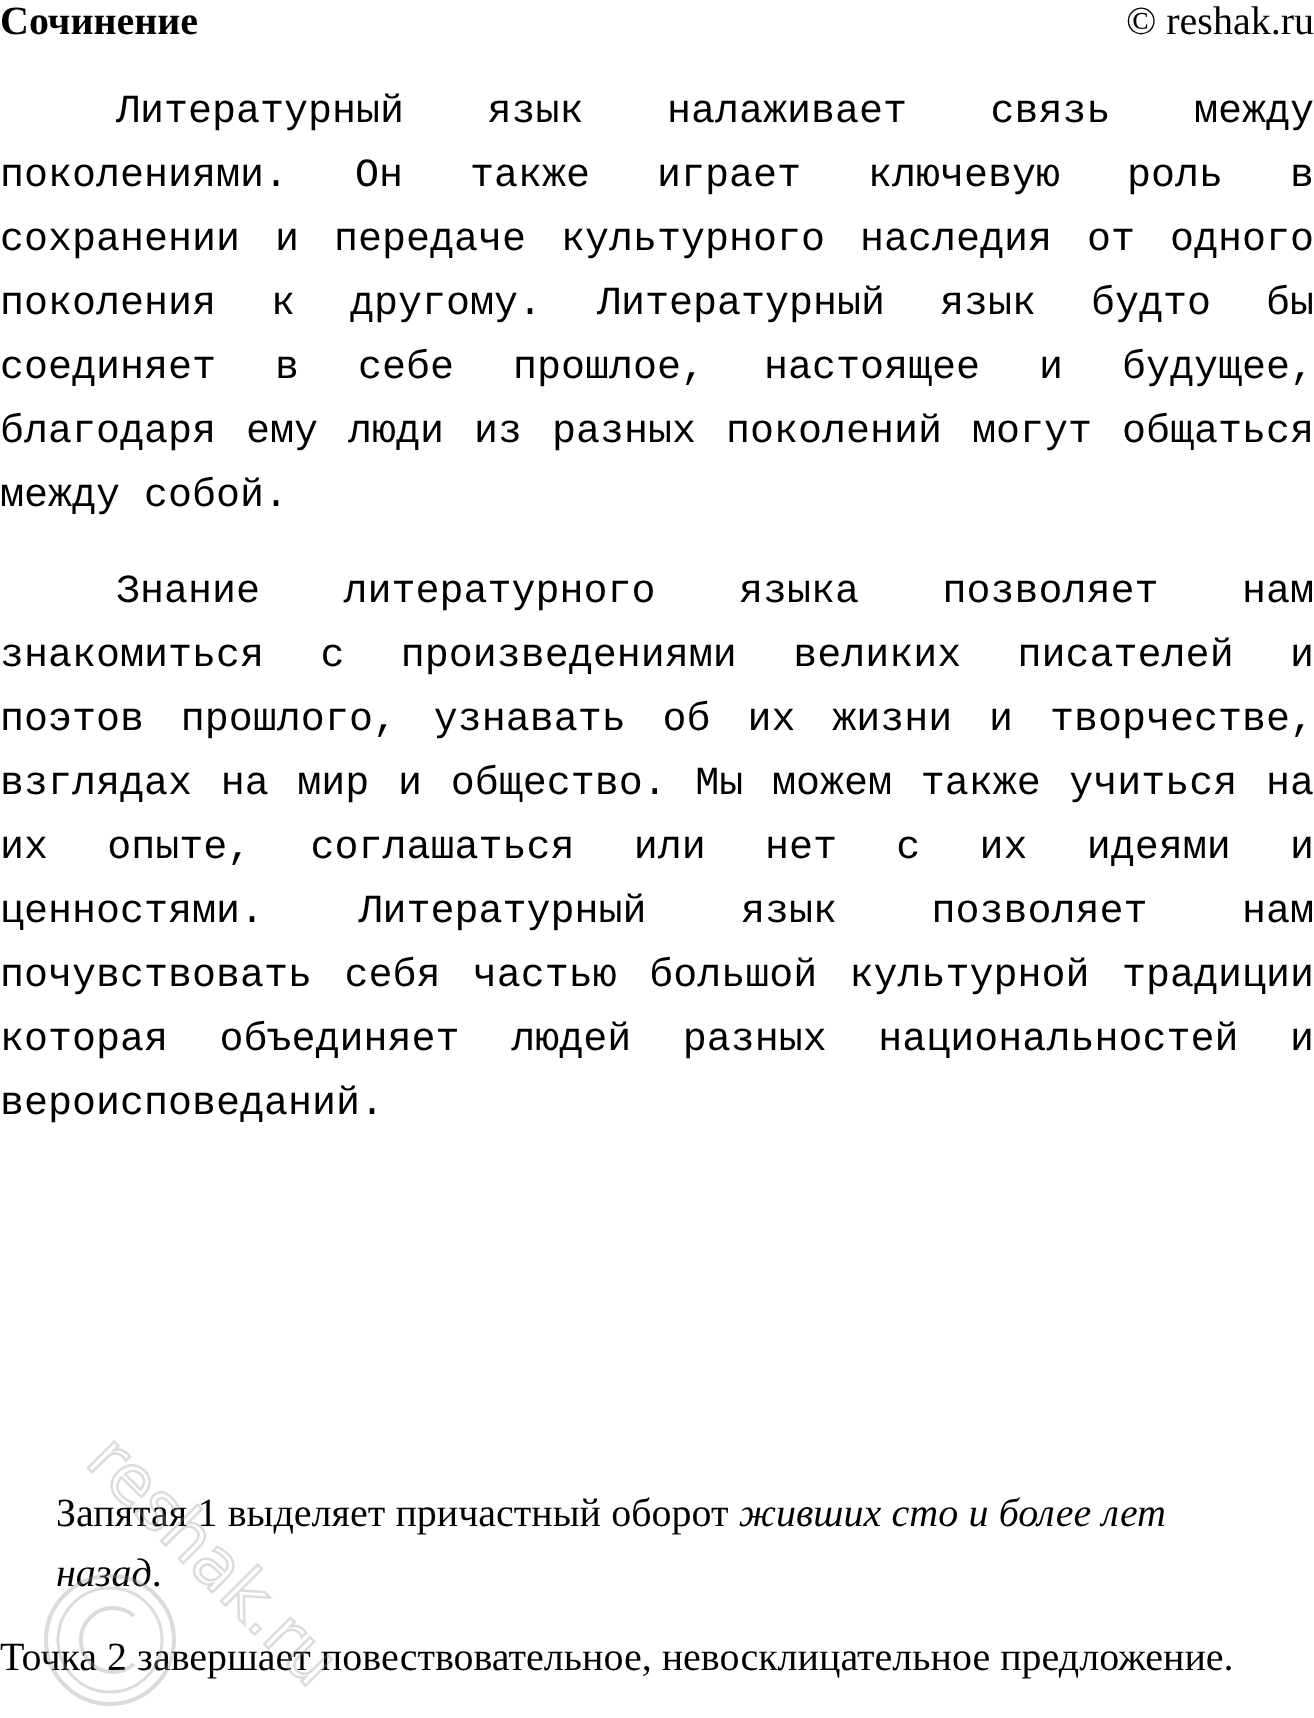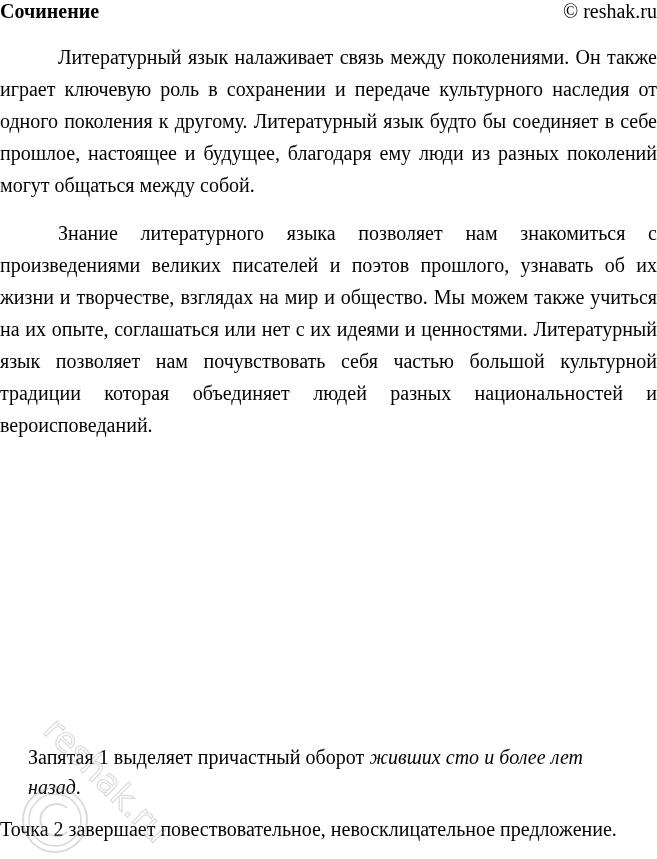--- a/index.html
+++ b/index.html
@@ -11,21 +11,21 @@
     .header {
       position: absolute; left: 0; right: 0; top: -3px;
       display: flex; justify-content: space-between;
       font-size: 20px; line-height: 28px;
     }
     .header .title { font-weight: bold; }
     .content {
       position: absolute; left: 0; top: 41px; width: 657px;
       font-size: 20px; line-height: 32px;
     }
-    .para { text-align: justify; text-indent: 58px; margin: 0 0 16px 0; }
+    .para { text-align: justify; text-indent: 58px; margin: 0 0 16px 0; font-family: Liberation Mono, monospace; }
     .analysis-title { font-style: italic; margin: 0; position: absolute; top: 596px; }
     .sentence { position: absolute; top: 640px; left: 0; margin: 0; }
     .sup { font-size: 12px; vertical-align: 9px; }
     .mark { color: #1aa34a; font-weight: bold; }
     .note1 { position: absolute; top: 689px; left: 16px; width: 555px; text-align: justify; margin: 12px; line-height: 30px; }
     .note2 { position: absolute; top: 773px; left: 0; width: 654px; text-align: justify; margin: 0; line-height: 30px; }
     .em { font-style: italic; }
     .watermark {
       position: absolute; left: 10px; top: 720px; width: 160px; height: 140px;
       pointer-events: none; opacity: 0.35;

